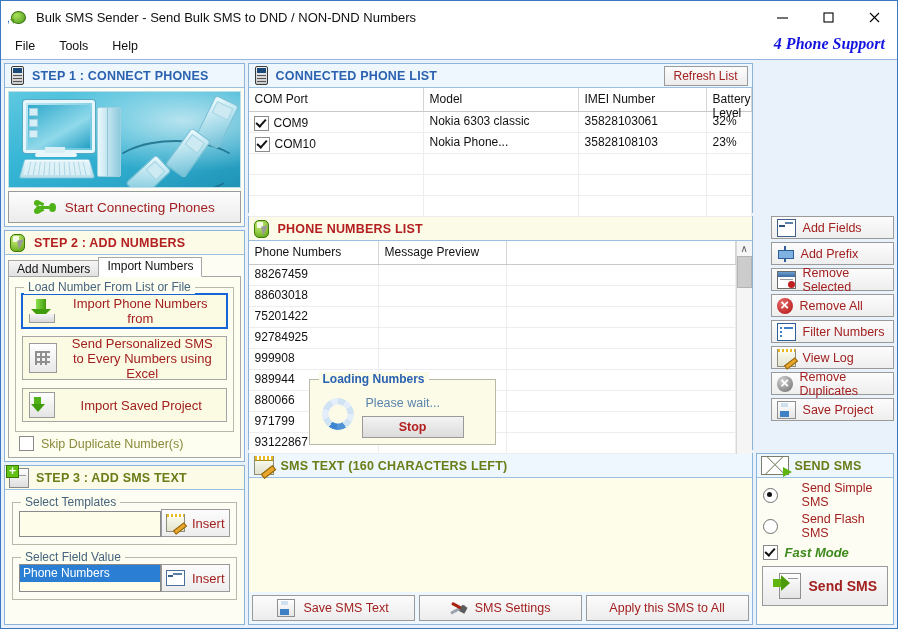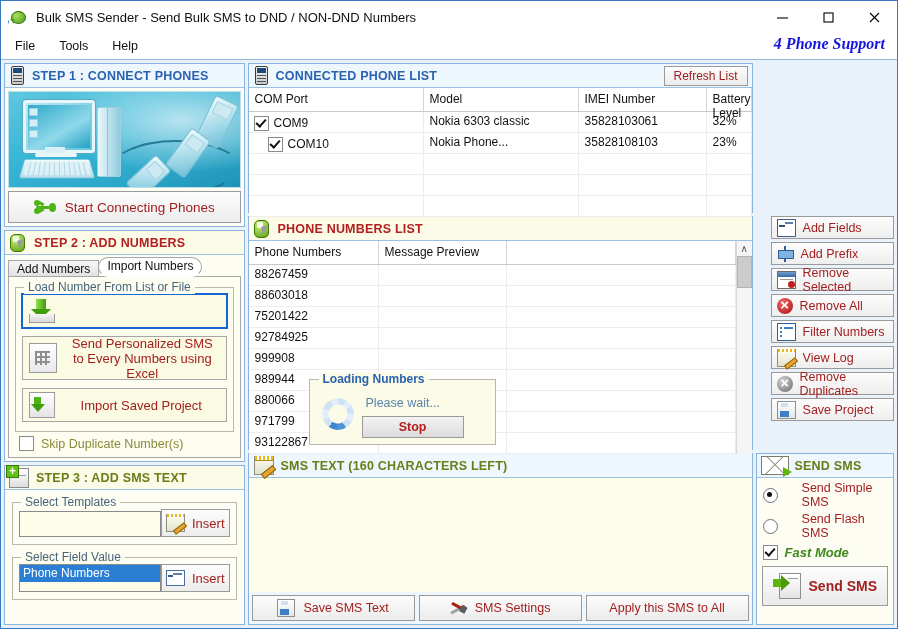--- a/index.html
+++ b/index.html
@@ -335,21 +335,20 @@
     height: 17px; box-sizing: border-box;
     line-height: 13px;
   }
   .tab.active {
     background: #ffffff;
     border-bottom-color: #ffffff;
     height: 20px;
     font-weight: normal;
     z-index: 2;
     position: relative;
-    border-radius: 10px;
   }
   .tabbody {
     margin: 0 3px 3px 3px;
     border: 1px solid #a7a7a7;
     border-top: 1px solid #a7a7a7;
     background: #fdfdf0;
     flex: 1 1 auto;
     padding: 4px;
     box-sizing: border-box;
     position: relative;
@@ -675,20 +674,21 @@
         <div class="tabbody">
           <div class="fieldset">
             <span class="legend">Load Number From List or File</span>
 
             <div class="imp-btn sel">
               <span class="dlarrow">
                 <span class="sh"></span>
                   <span class="tip"></span>
                   <span class="tray"></span>
               </span>
+              <span class="lbl">Import Phone Numbers from</span>
             </div>
 
             <div class="imp-btn tall">
               <span class="excel-icon"></span>
               <span class="lbl">Send Personalized SMS to Every Numbers using Excel</span>
             </div>
 
             <div class="imp-btn" style="margin-bottom:2px;">
               <span class="proj-icon">
                 <span class="arr"></span>
@@ -763,21 +763,21 @@
             <div class="grow">
               <div class="gc" style="width:175px;display:flex;align-items:center;gap:5px;padding-left:5px;">
                 <span class="cbox checked"></span>
                 <span>COM9</span>
               </div>
               <div class="gc" style="width:155px">Nokia 6303 classic</div>
               <div class="gc" style="width:128px">35828103061</div>
               <div class="gc" style="flex:1">32%</div>
             </div>
             <div class="grow">
-              <div class="gc" style="width:175px;display:flex;align-items:center;gap:5px;padding-left:19px;">
+              <div class="gc" style="width:175px;display:flex;align-items:center;gap:5px;padding-left:6px;">
                 <span class="cbox checked"></span>
                 <span>COM10</span>
               </div>
               <div class="gc" style="width:155px">Nokia Phone...</div>
               <div class="gc" style="width:128px">35828108103</div>
               <div class="gc" style="flex:1">23%</div>
             </div>
             <div class="grow">
                 <div class="gc" style="width:175px"></div>
                 <div class="gc" style="width:155px"></div>

